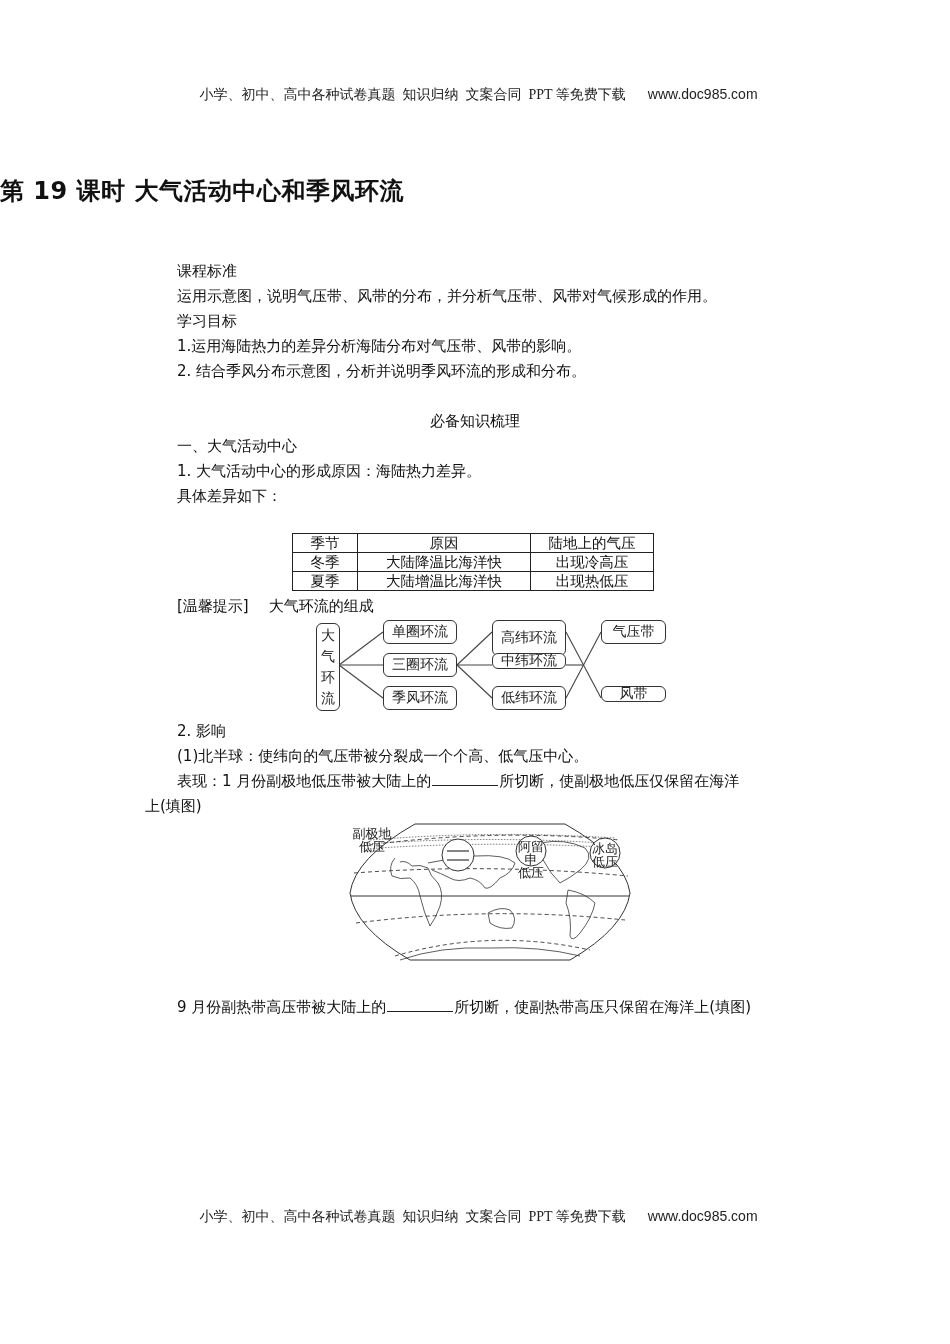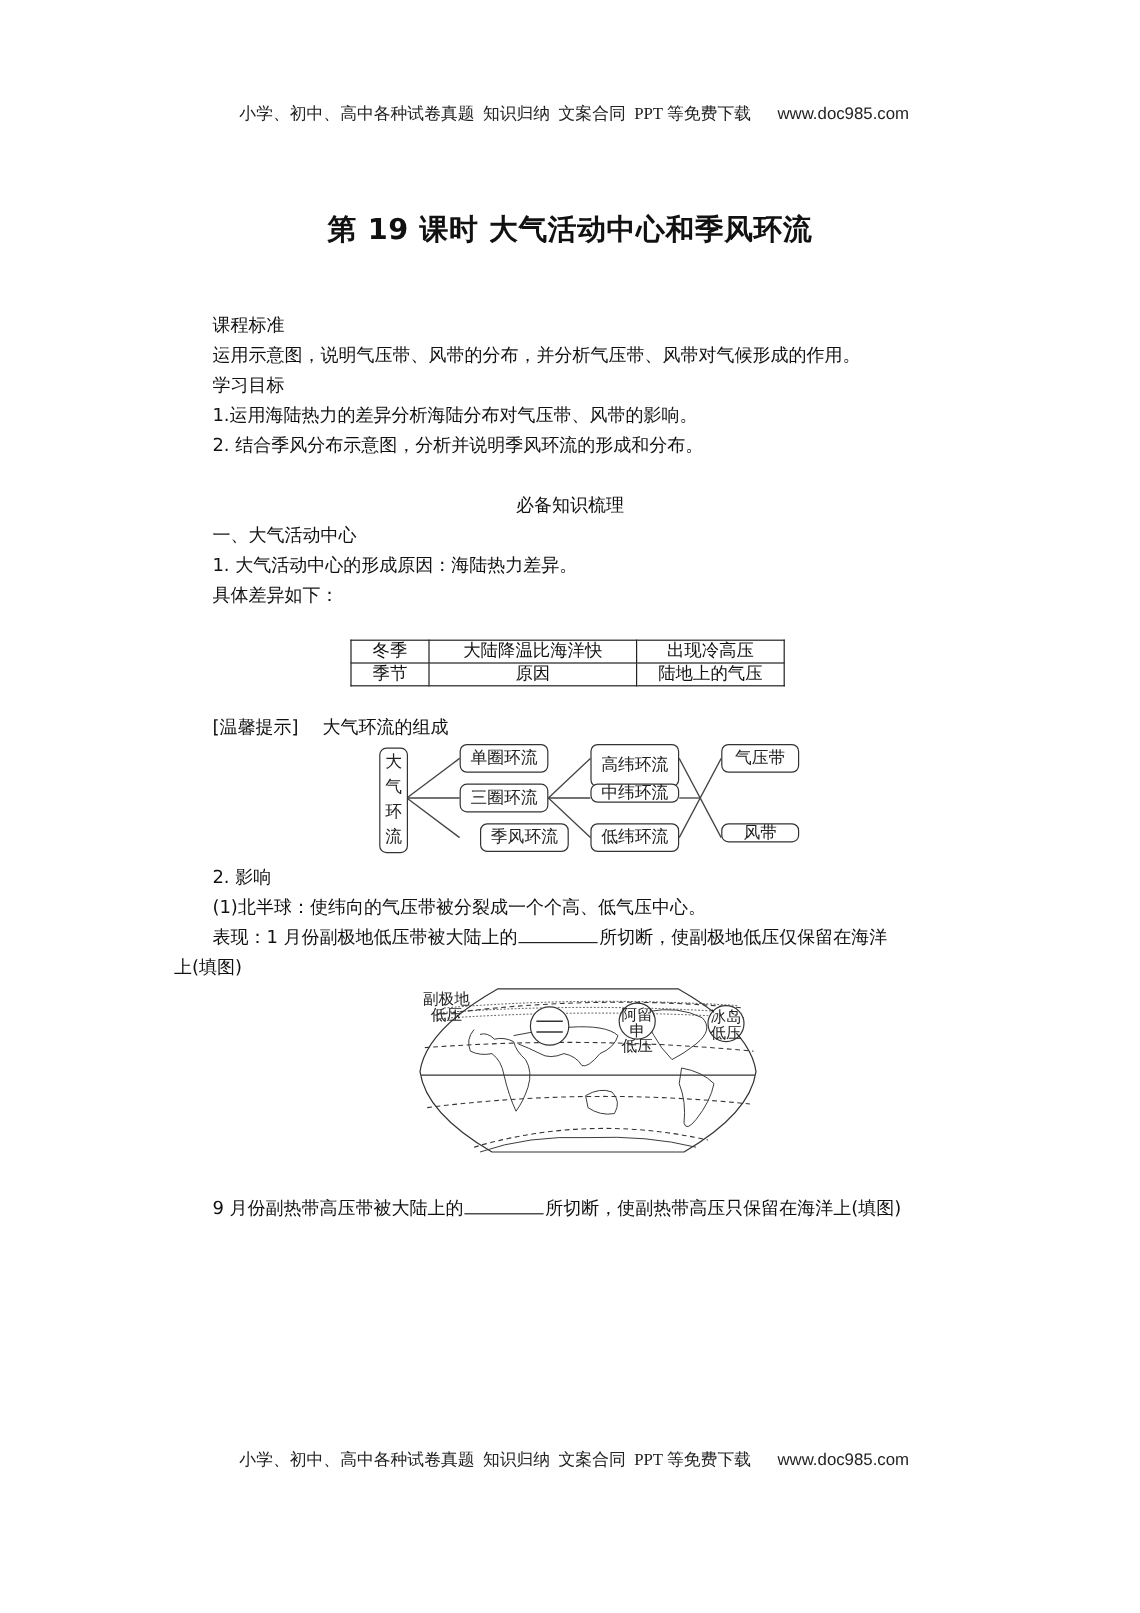--- a/index.html
+++ b/index.html
@@ -2,21 +2,21 @@
 <html><head>
 <meta charset="utf-8">
 <style>
   html, body { margin:0; padding:0; background:#ffffff; }
   body { width:950px; height:1344px; position:relative; overflow:hidden;
          font-family:"DejaVu Serif","Liberation Serif",serif; color:#111; }
   .abs { position:absolute; }
   .hdr { left:0; width:950px; text-align:center; font-size:14px; color:#222; white-space:pre;
          font-family:"Liberation Serif","DejaVu Serif",serif; }
   .hdr .url { font-family:"Liberation Sans","DejaVu Sans",sans-serif; margin-left:22px; }
-  .title { left:0; width:950px; top:175px; text-align:center; font-size:24px; font-weight:bold;
+  .title { left:0; width:950px; top:175px; font-size:24px; font-weight:bold;
            font-family:"DejaVu Sans","Liberation Sans",sans-serif; letter-spacing:0.5px; }
   .line { font-size:15px; line-height:25px; white-space:nowrap;
           font-family:"DejaVu Sans","Liberation Sans",sans-serif; }
   .blank { display:inline-block; width:66px; border-bottom:1px solid #222; height:14px; margin:0 1px; vertical-align:baseline; }
   table.cmp { position:absolute; left:292px; top:533px; border-collapse:collapse;
               font-family:"DejaVu Sans","Liberation Sans",sans-serif; font-size:14.5px; }
   table.cmp td { border:1px solid #222; height:18px; padding:0; text-align:center; line-height:18px; }
   .box { position:absolute; border:1.3px solid #333; border-radius:6px; background:#fff;
          font-family:"DejaVu Serif","Liberation Serif",serif; font-size:14px; text-align:center;
          display:flex; align-items:center; justify-content:center; box-sizing:border-box; color:#222; }
@@ -40,28 +40,33 @@
 <div class="abs line" style="left:177px; top:359px;">2.  结合季风分布示意图，分析并说明季风环流的形成和分布。</div>
 
 <div class="abs line" style="left:0; width:950px; text-align:center; top:409px;">必备知识梳理</div>
 <div class="abs line" style="left:177px; top:434px;">一、大气活动中心</div>
 <div class="abs line" style="left:177px; top:459px;">1.  大气活动中心的形成原因：海陆热力差异。</div>
 <div class="abs line" style="left:177px; top:484px;">具体差异如下：</div>
 
 <table class="cmp">
   <tbody>
       <tr>
+    <td style="width:64px;">季节</td>
+    <td style="width:172px;">原因</td>
+    <td style="width:122px;">陆地上的气压</td>
+  </tr>
+  <tr>
     <td>冬季</td>
     <td>大陆降温比海洋快</td>
     <td>出现冷高压</td>
   </tr>
   <tr>
-    <td style="width:64px;">季节</td>
-    <td style="width:172px;">原因</td>
-    <td style="width:122px;">陆地上的气压</td>
+    <td>夏季</td>
+    <td>大陆增温比海洋快</td>
+    <td>出现热低压</td>
   </tr>
 </tbody>
   </table>
 
 <div class="abs line" style="left:177px; top:594px;">
   <span>[温馨提示]</span><span style="margin-left:20px;">大气环流的组成</span>
 </div>
 
 <svg style="left:0; top:0;" width="950" height="1344">
   <g stroke="#444" stroke-width="1.1" fill="none">
@@ -78,21 +83,21 @@
 </svg>
 
 <div class="box vbox" style="left:316px; top:623px; width:24px; height:88px;">
   <span>大</span>
   <span>气</span>
   <span>环</span>
   <span>流</span>
 </div>
 <div class="box" style="left:383px; top:620px; width:74px; height:24px;">单圈环流</div>
 <div class="box" style="left:383px; top:653px; width:74px; height:24px;">三圈环流</div>
-<div class="box" style="left:400px; top:686px; width:74px; height:24px;">季风环流</div>
+<div class="box" style="left:383px; top:686px; width:74px; height:24px;">季风环流</div>
 <div class="box" style="left:492px; top:620px; width:74px; height:36px;">高纬环流</div>
 <div class="box" style="left:492px; top:653px; width:74px; height:16px;">中纬环流</div>
 <div class="box" style="left:492px; top:686px; width:74px; height:24px;">低纬环流</div>
 <div class="box" style="left:601px; top:620px; width:65px; height:24px;">气压带</div>
 <div class="box" style="left:601px; top:686px; width:65px; height:16px;">风带</div>
 
 <div class="abs line" style="left:177px; top:719px;">2.  影响</div>
 <div class="abs line" style="left:177px; top:744px;">(1)北半球：使纬向的气压带被分裂成一个个高、低气压中心。</div>
 <div class="abs line" style="left:177px; top:769px;">
   <span>表现：1 月份副极地低压带被大陆上的</span><span class="blank"></span><span>所切断，使副极地低压仅保留在海洋</span>

